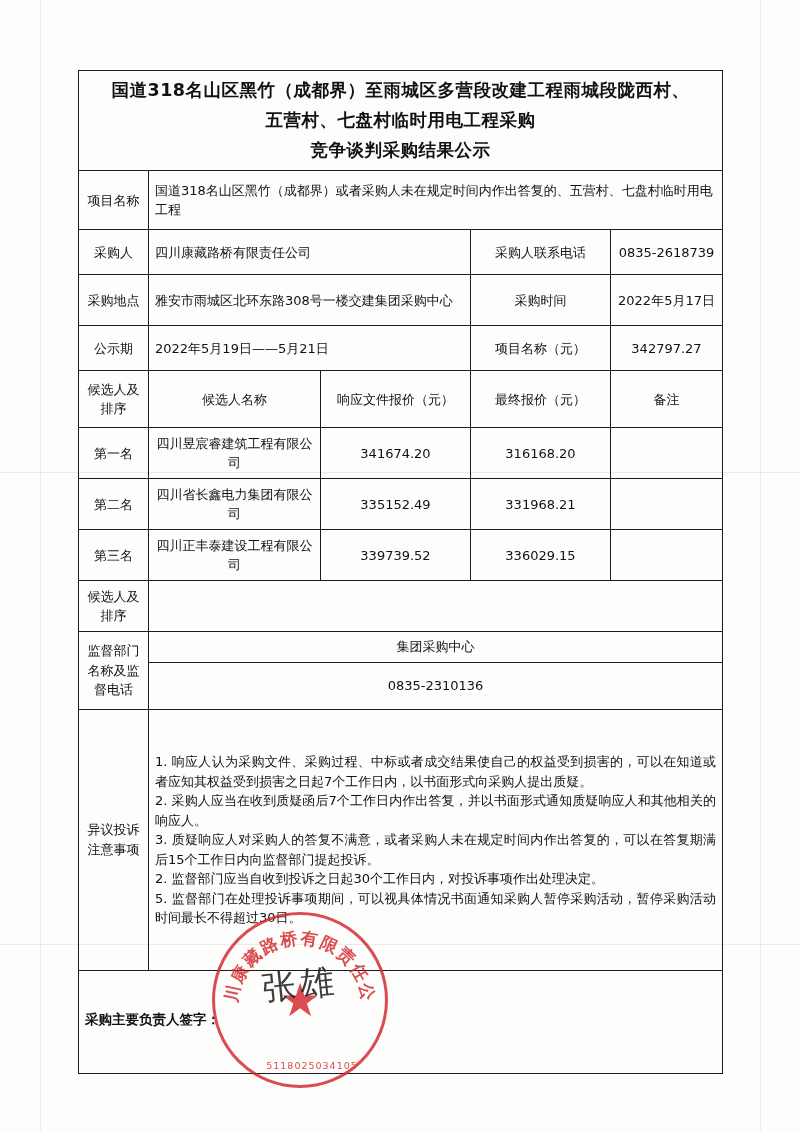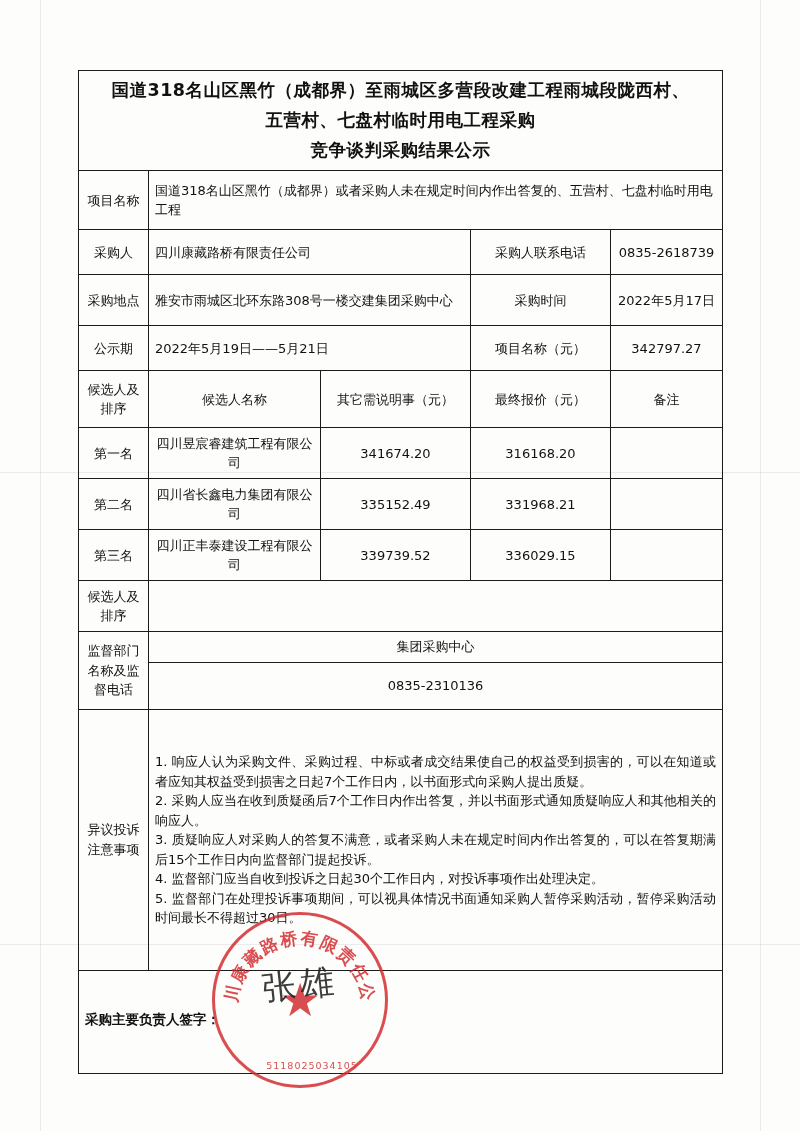--- a/index.html
+++ b/index.html
@@ -195,21 +195,21 @@
     <tr>
       <td class="lbl">公示期</td>
       <td class="lft" colspan="2" style="height:34px">2022年5月19日——5月21日</td>
       <td class="ctr">项目名称（元）</td>
       <td class="ctr">342797.27</td>
     </tr>
 
     <tr>
       <td class="lbl" style="height:46px">候选人及排序</td>
       <td class="ctr">候选人名称</td>
-      <td class="ctr">其它需说明事（元）</td>
+      <td class="ctr">响应文件报价（元）</td>
       <td class="ctr">最终报价（元）</td>
       <td class="ctr">备注</td>
     </tr>
 
     <tr>
       <td class="ctr" style="height:40px">第一名</td>
       <td class="ctr">四川昱宸睿建筑工程有限公司</td>
       <td class="ctr">341674.20</td>
       <td class="ctr">316168.20</td>
       <td class="ctr"></td>
@@ -243,21 +243,21 @@
     <tr>
       <td class="ctr" colspan="4" style="height:36px">0835-2310136</td>
     </tr>
 
     <tr>
       <td class="lbl">异议投诉注意事项</td>
       <td class="notes" colspan="4" style="height:250px; vertical-align: middle;">
         <p>1. 响应人认为采购文件、采购过程、中标或者成交结果使自己的权益受到损害的，可以在知道或者应知其权益受到损害之日起7个工作日内，以书面形式向采购人提出质疑。</p>
         <p>2. 采购人应当在收到质疑函后7个工作日内作出答复，并以书面形式通知质疑响应人和其他相关的响应人。</p>
         <p>3. 质疑响应人对采购人的答复不满意，或者采购人未在规定时间内作出答复的，可以在答复期满后15个工作日内向监督部门提起投诉。</p>
-        <p>4. 监督部门应当自收到投诉之日起30个工作日内，对投诉事项作出处理决定。</p>
+        <p>2. 监督部门应当自收到投诉之日起30个工作日内，对投诉事项作出处理决定。</p>
         <p>5. 监督部门在处理投诉事项期间，可以视具体情况书面通知采购人暂停采购活动，暂停采购活动时间最长不得超过30日。</p>
       </td>
     </tr>
 
     <tr class="sign-row">
       <td colspan="5">
         <div class="sign-text">采购主要负责人签字：</div>
       </td>
     </tr>
   </tbody>

